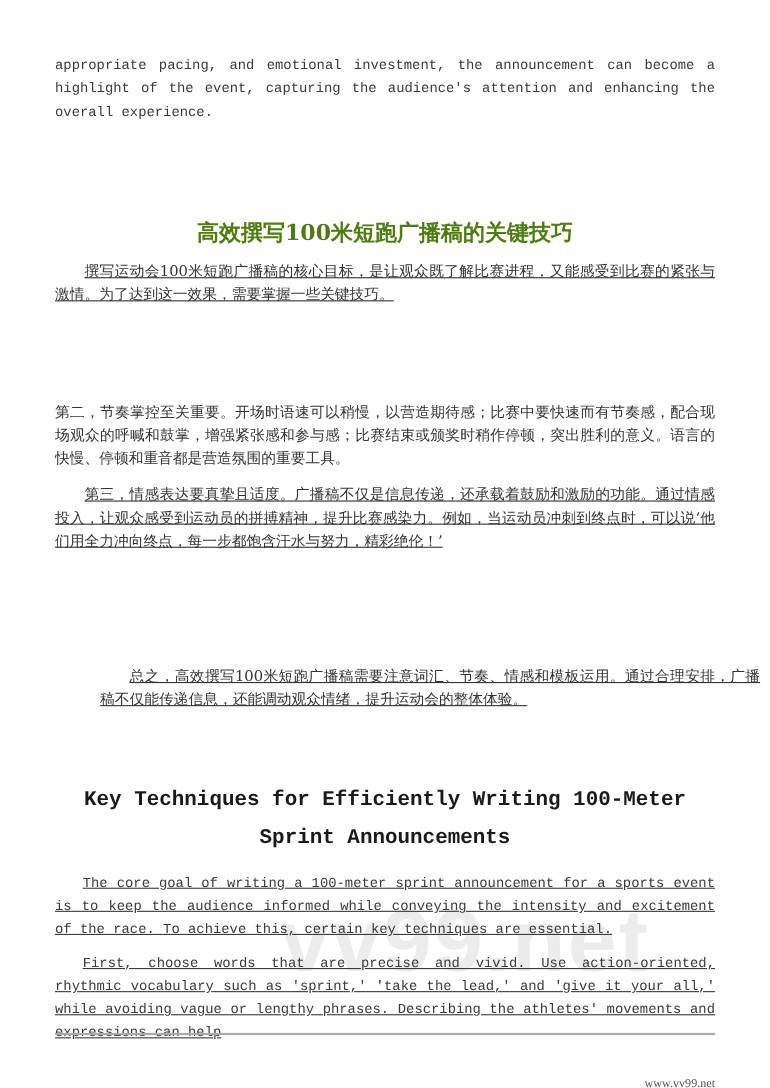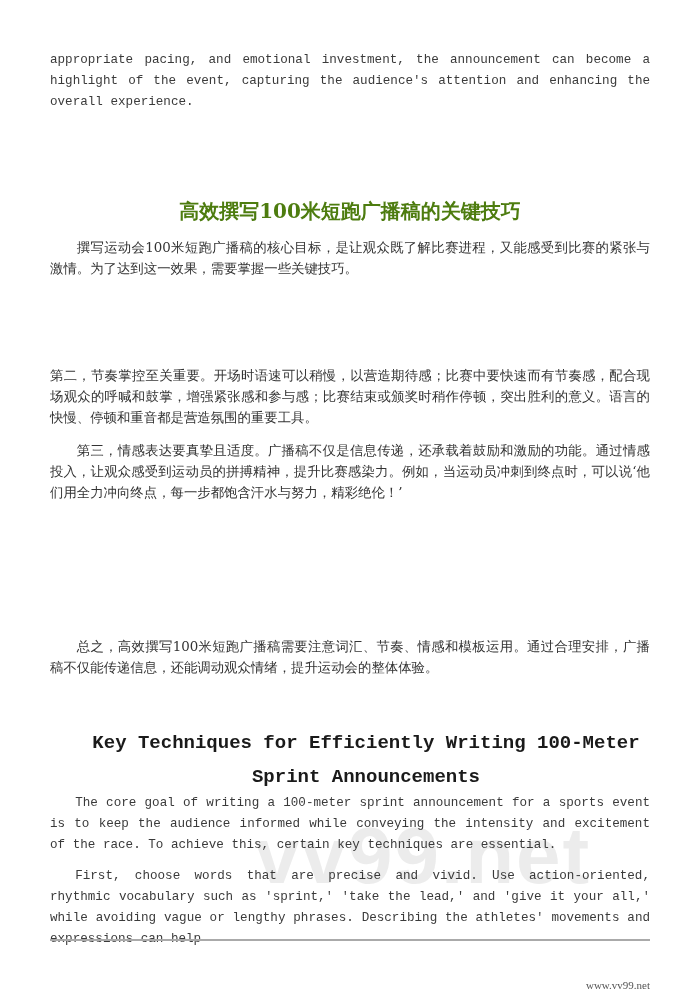--- a/index.html
+++ b/index.html
@@ -10,30 +10,30 @@
   .page { position: absolute; left: 0; top: 0; width: 700px; height: 746px; }
   .en {
     font-family: "Liberation Mono", "DejaVu Sans Mono", monospace;
     font-size: 12.6px; color: #3a3a3a;
   }
   .zh {
     font-family: "DejaVu Serif", "Liberation Serif", serif;
     font-size: 13.4px; color: #333;
   }
   .para { position: absolute; left: 50px; width: 600px; line-height: 21px; margin: 0; text-align: justify; }
-  .indent { text-indent: 2em; }
+  .indent { text-indent: 2em; text-decoration: underline; }
   .title-zh {
     position: absolute; left: 0; width: 700px; top: 198px; text-align: center;
     font-family: "DejaVu Serif", "Liberation Serif", serif; font-weight: bold;
     font-size: 20px; color: #4d7c0f; margin: 0;
   }
   .title-en {
     position: absolute; left: 50px; width: 600px; top: 710px; text-align: center;
     font-family: "Liberation Mono", "DejaVu Sans Mono", monospace; font-weight: bold;
-    font-size: 19px; line-height: 34px; color: #1a1a1a; margin: 16px;
+    font-size: 19px; line-height: 34px; color: #1a1a1a; margin: 0;
   }
   .watermark {
     position: absolute; left: 255px; top: 810px;
     font-family: "Liberation Sans", "DejaVu Sans", sans-serif; font-weight: bold;
     font-size: 80px; color: rgba(200,200,200,0.35); letter-spacing: 2px; pointer-events: none; text-align: right;
   }
   .footer-rule { position: absolute; left: 50px; width: 600px; top: 939px; height: 2px; background: #aaaaaa; }
   .footer-site {
     position: absolute; right: 50px; top: 946px; 
     font-family: "Liberation Serif", "DejaVu Serif", serif; font-size: 11px; color: #555; margin-top: 33px;
@@ -44,21 +44,21 @@
 
 <div class="page">
 
   <p class="para en" style="top:50px;">appropriate pacing, and emotional investment, the announcement can become a highlight of the event, capturing the audience's attention and enhancing the overall experience.</p>
 
   <h1 class="title-zh">高效撰写100米短跑广播稿的关键技巧</h1>
 
   <p class="para zh indent" style="top:237px;">撰写运动会100米短跑广播稿的核心目标，是让观众既了解比赛进程，又能感受到比赛的紧张与激情。为了达到这一效果，需要掌握一些关键技巧。</p>
   <p class="para zh indent" style="top:440px;">第三，情感表达要真挚且适度。广播稿不仅是信息传递，还承载着鼓励和激励的功能。通过情感投入，让观众感受到运动员的拼搏精神，提升比赛感染力。例如，当运动员冲刺到终点时，可以说‘他们用全力冲向终点，每一步都饱含汗水与努力，精彩绝伦！’</p>
   <p class="para zh" style="top:365px;">第二，节奏掌控至关重要。开场时语速可以稍慢，以营造期待感；比赛中要快速而有节奏感，配合现场观众的呼喊和鼓掌，增强紧张感和参与感；比赛结束或颁奖时稍作停顿，突出胜利的意义。语言的快慢、停顿和重音都是营造氛围的重要工具。</p>
-  <p class="para zh indent" style="top:636px;">总之，高效撰写100米短跑广播稿需要注意词汇、节奏、情感和模板运用。通过合理安排，广播稿不仅能传递信息，还能调动观众情绪，提升运动会的整体体验。</p>
+  <p class="para zh indent" style="top:605px;margin-left:41px;">总之，高效撰写100米短跑广播稿需要注意词汇、节奏、情感和模板运用。通过合理安排，广播稿不仅能传递信息，还能调动观众情绪，提升运动会的整体体验。</p>
 
   <h1 class="title-en">Key Techniques for Efficiently Writing 100-Meter Sprint Announcements</h1>
 
   <div class="watermark">vv99.net</div>
 
   <p class="para en indent" style="top:793px;">The core goal of writing a 100-meter sprint announcement for a sports event is to keep the audience informed while conveying the intensity and excitement of the race. To achieve this, certain key techniques are essential.</p>
   <p class="para en indent" style="top:866px;">First, choose words that are precise and vivid. Use action-oriented, rhythmic vocabulary such as 'sprint,' 'take the lead,' and 'give it your all,' while avoiding vague or lengthy phrases. Describing the athletes' movements and expressions can help</p>
 
   <div class="footer-rule"></div>
   <div class="footer-site">www.vv99.net</div>

